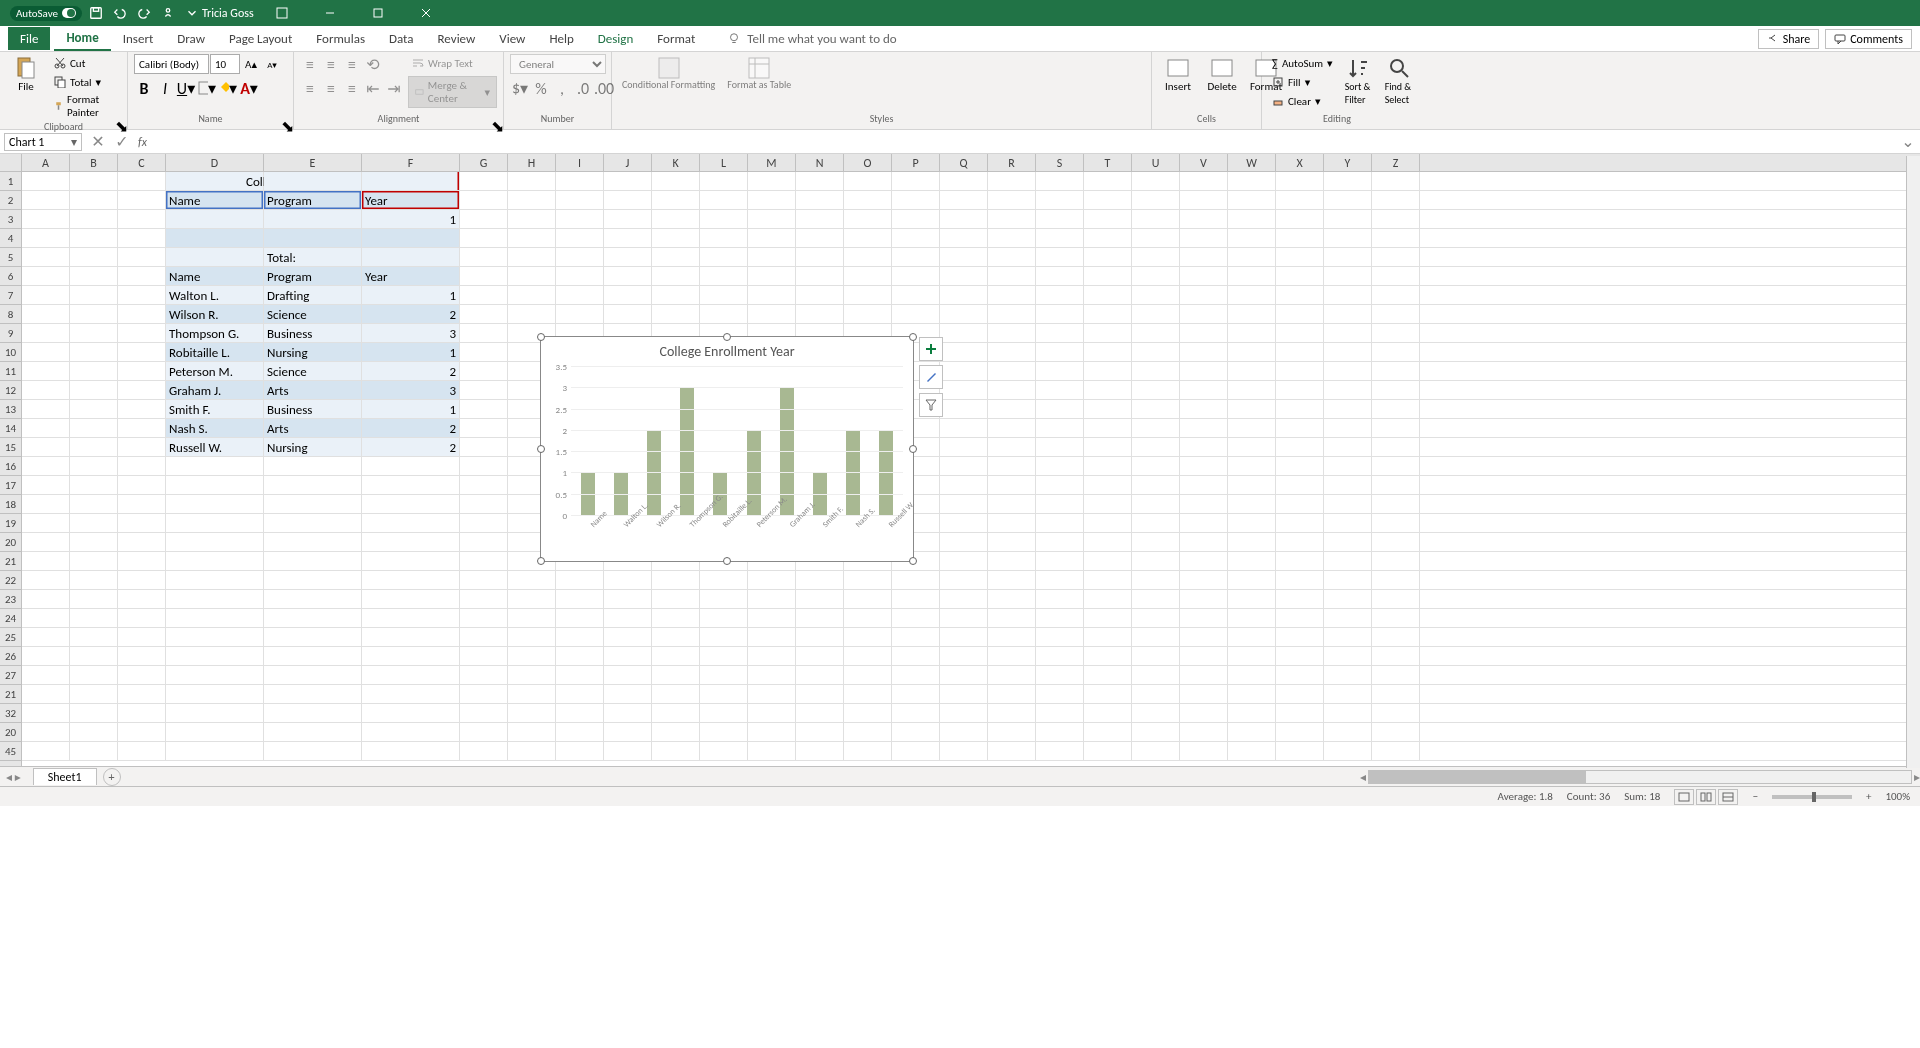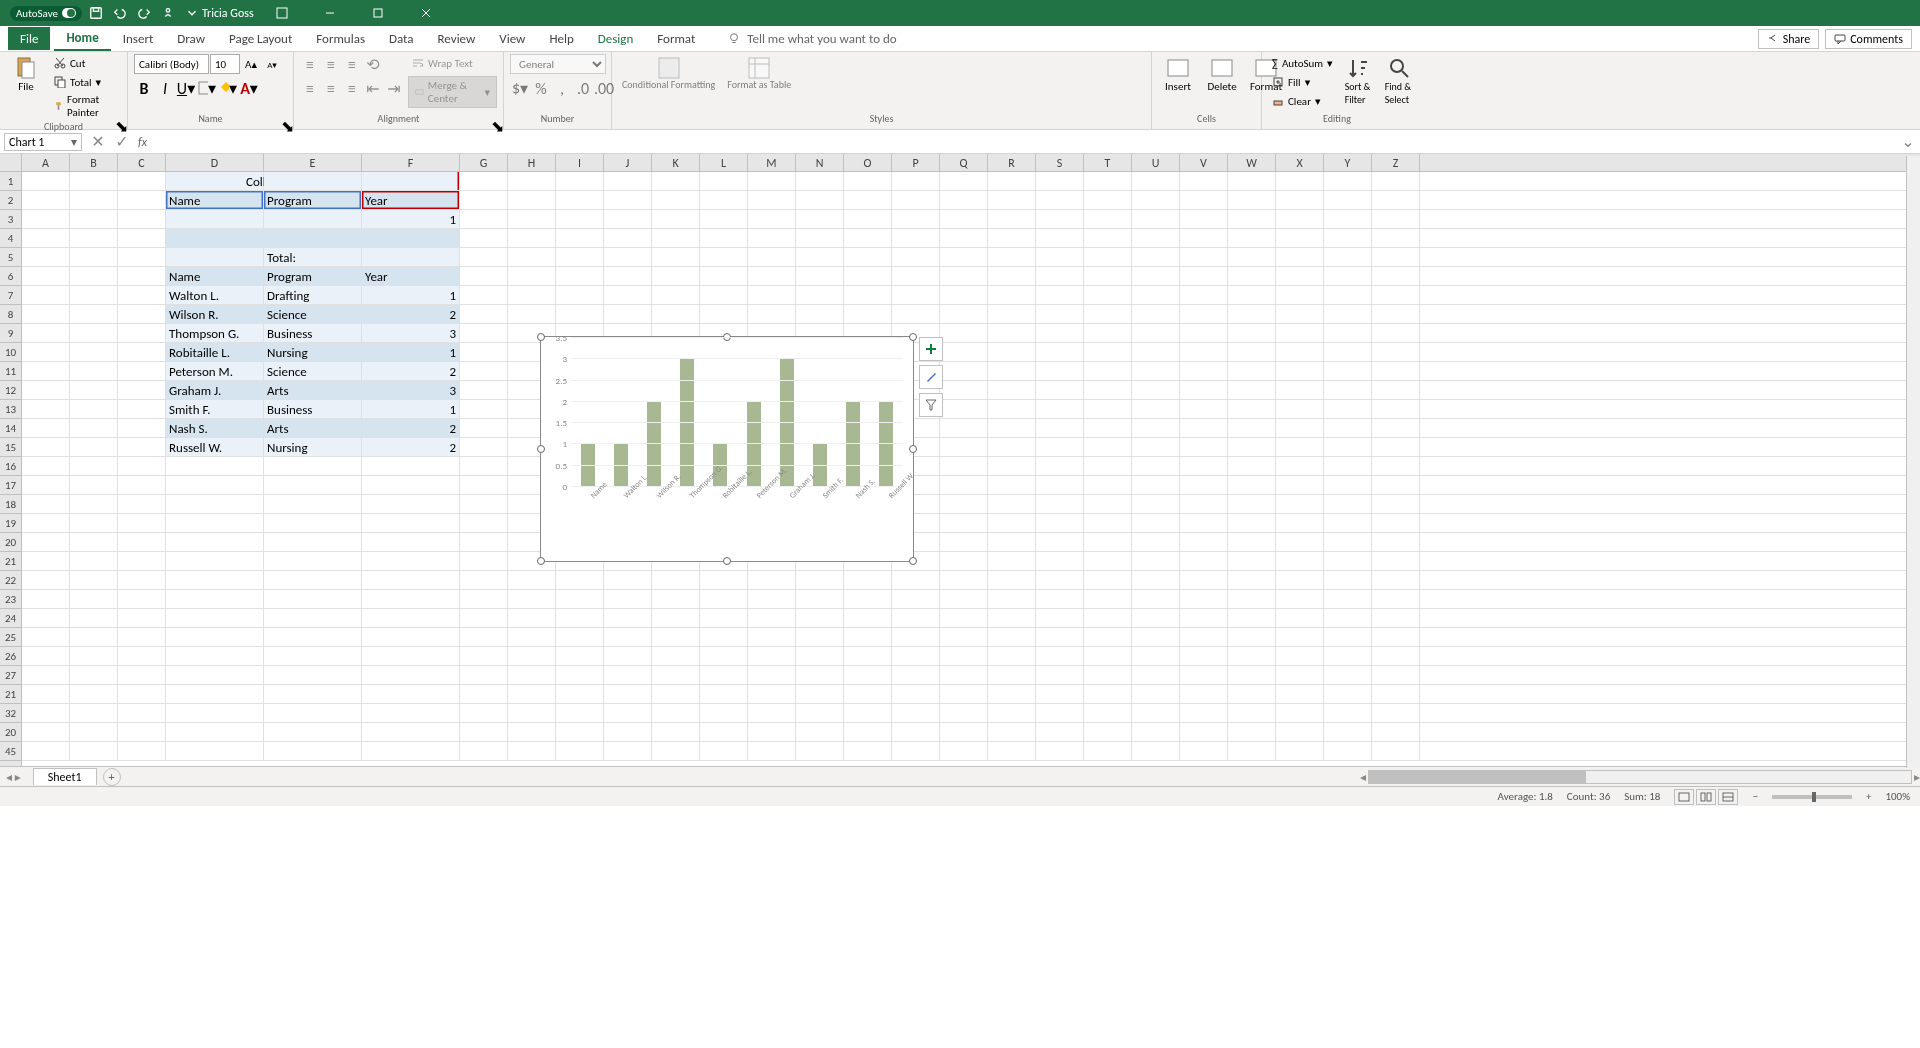--- a/index.html
+++ b/index.html
@@ -1346,20 +1346,21 @@
 
   <div class="chart-box">
     <div class="chart-handle" style="left:-4px;top:-4px"></div>
     <div class="chart-handle" style="left:50%;top:-4px;margin-left:-4px"></div>
     <div class="chart-handle" style="right:-4px;top:-4px"></div>
     <div class="chart-handle" style="left:-4px;top:50%;margin-top:-4px"></div>
     <div class="chart-handle" style="right:-4px;top:50%;margin-top:-4px"></div>
     <div class="chart-handle" style="left:-4px;bottom:-4px"></div>
     <div class="chart-handle" style="left:50%;bottom:-4px;margin-left:-4px"></div>
     <div class="chart-handle" style="right:-4px;bottom:-4px"></div>
+    <div class="chart-title">College Enrollment Year</div>
     <div class="chart-plot" id="chart-plot">
       <div class="chart-bars" id="chart-bars">
           <div class="chart-bar" style="height: 28.5714%; background: rgb(168, 184, 146);"></div>
           <div class="chart-bar" style="height: 28.5714%; background: rgb(168, 184, 146);"></div>
           <div class="chart-bar" style="height: 57.1429%; background: rgb(168, 184, 146);"></div>
           <div class="chart-bar" style="height: 85.7143%; background: rgb(168, 184, 146);"></div>
           <div class="chart-bar" style="height: 28.5714%; background: rgb(168, 184, 146);"></div>
           <div class="chart-bar" style="height: 57.1429%; background: rgb(168, 184, 146);"></div>
           <div class="chart-bar" style="height: 85.7143%; background: rgb(168, 184, 146);"></div>
           <div class="chart-bar" style="height: 28.5714%; background: rgb(168, 184, 146);"></div>

